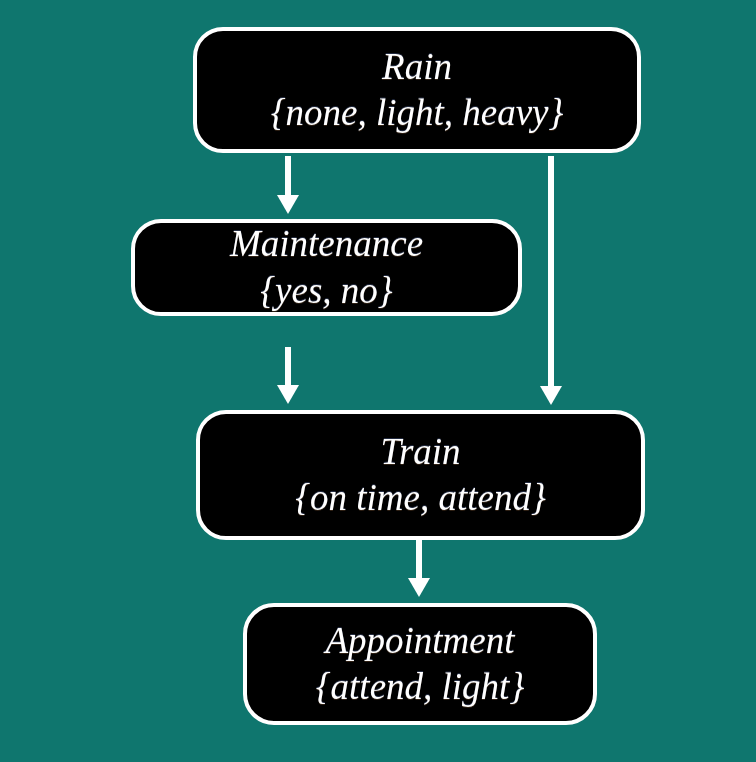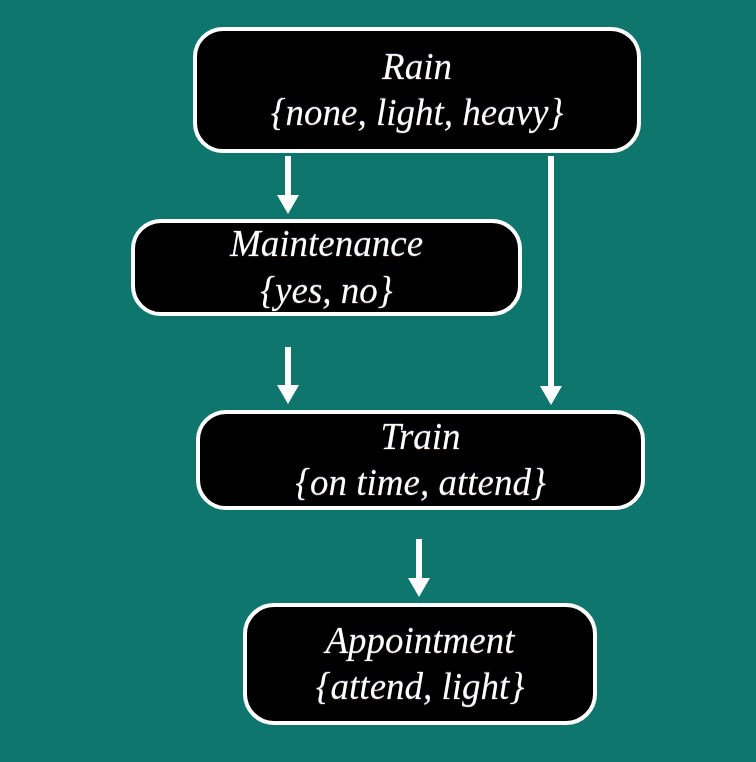--- a/index.html
+++ b/index.html
@@ -24,21 +24,21 @@
     align-items: center; justify-content: center;
     font-style: italic;
     font-size: 37px;
     line-height: 1.25;
     text-align: center;
     
     text-shadow: 0 -1px 0 rgba(140,170,255,0.25), 0 1px 0 rgba(255,180,110,0.18);
   }
   .node-rain        { left: 193px; top:  27px; width: 448px; height: 126px; }
   .node-maintenance { left:  95px; top: 219px; width: 391px; height: 97px; margin-left: 36px; }
-  .node-train       { left: 196px; top: 410px; width: 449px; height: 100px; }
+  .node-train       { left: 196px; top: 410px; width: 449px; height: 130px; }
   .node-appointment { left: 243px; top: 603px; width: 354px; height: 122px; border-radius: 31px; }
   .node-label, .node-values { white-space: nowrap; }
 </style>
 </head>
 <body>
 
 <div class="canvas">
 
   <svg class="edges-layer" viewBox="0 0 756 762" xmlns="http://www.w3.org/2000/svg">
       <g>

